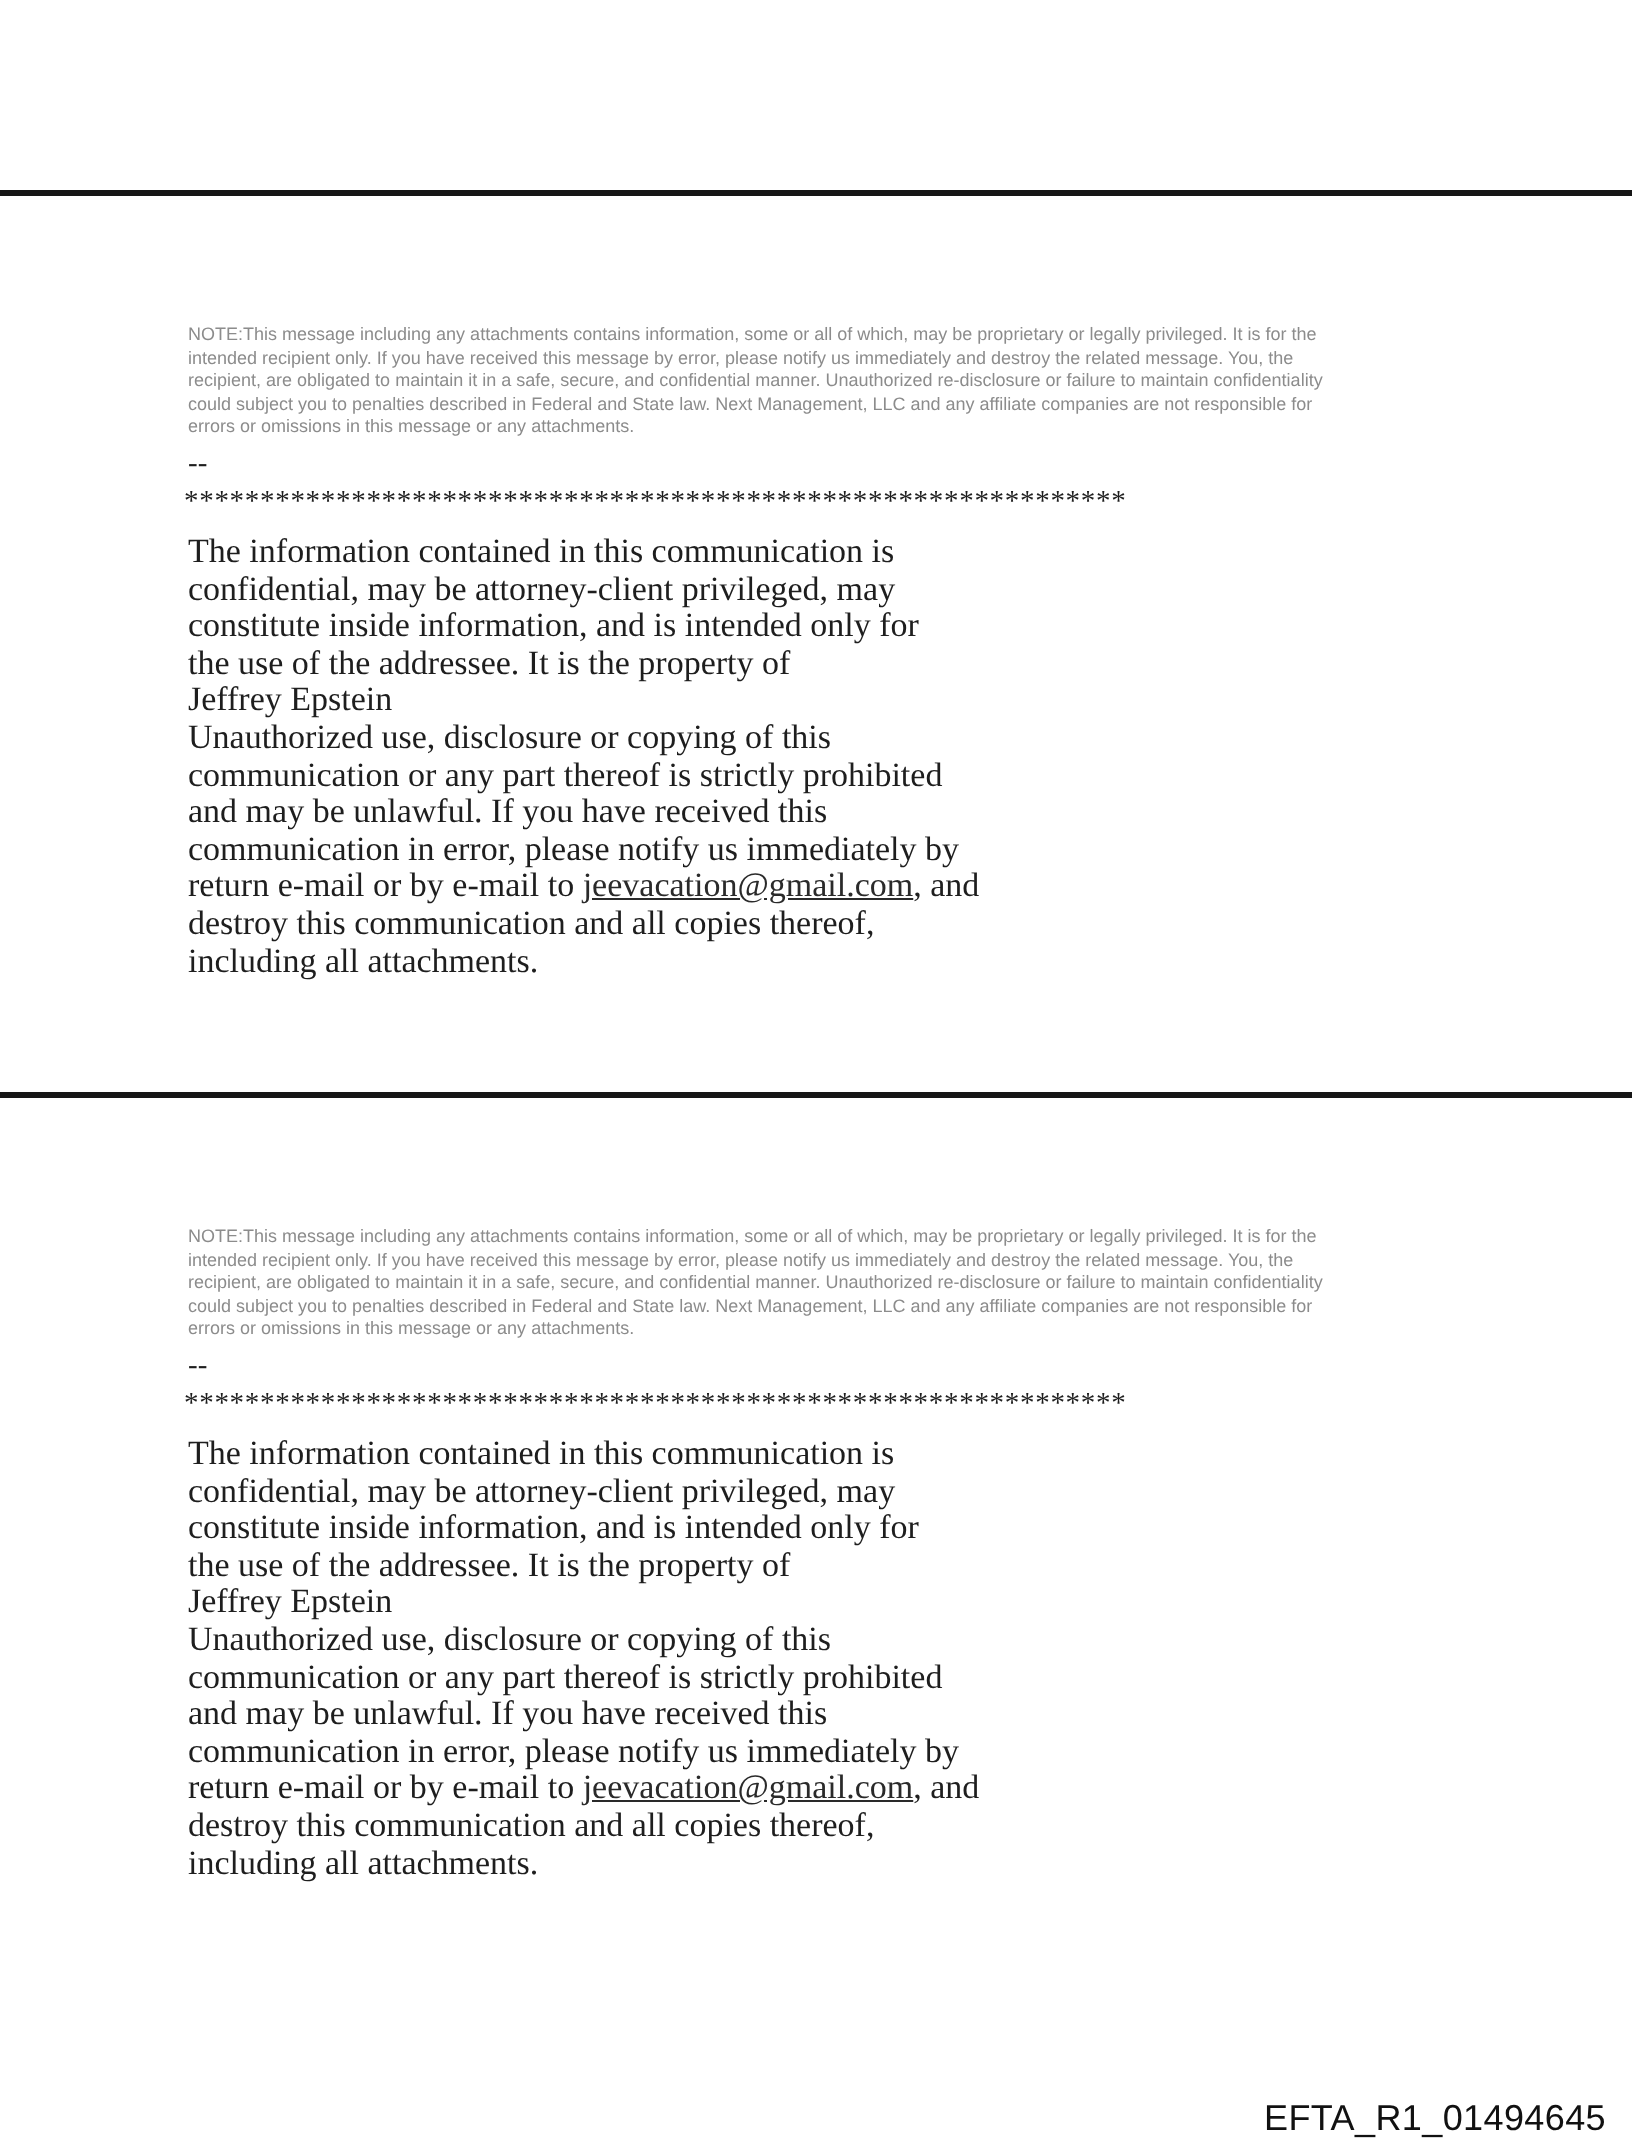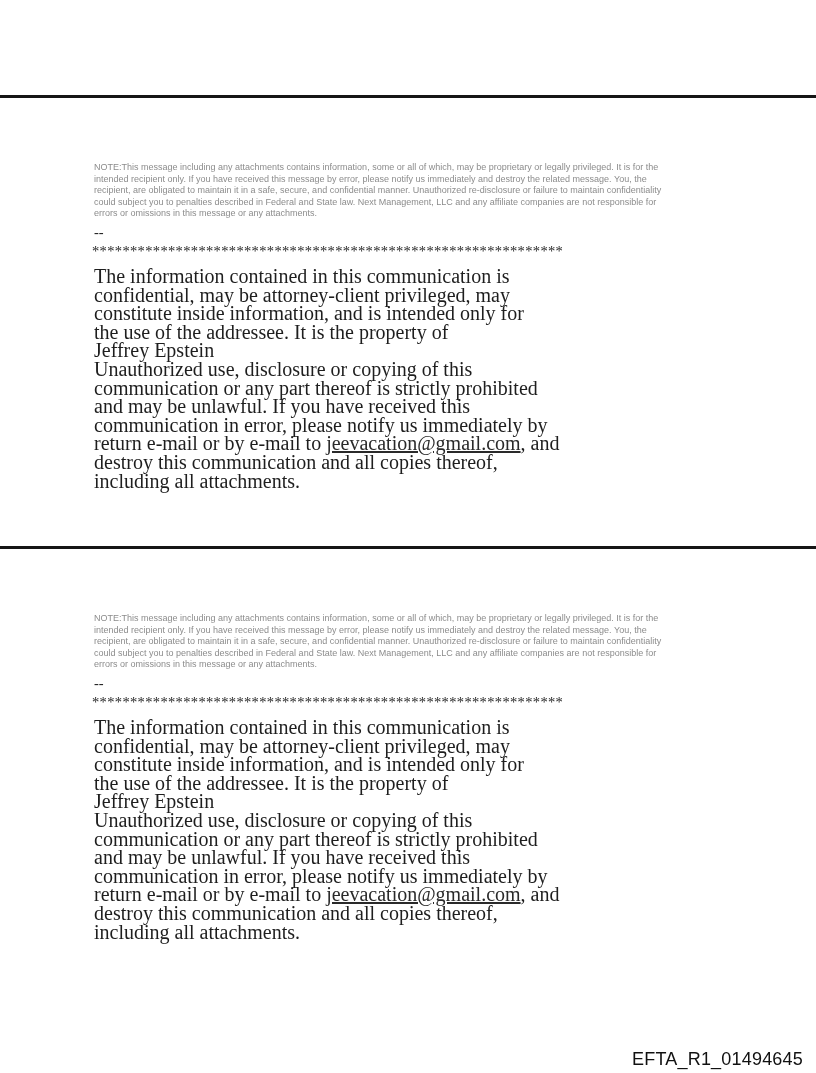--- a/index.html
+++ b/index.html
@@ -60,21 +60,21 @@
     font-size: 14.5px;
     letter-spacing: 0.35px;
     white-space: nowrap;
   }
   .body-block {
     position: absolute;
     top: 172px;
     left: 94px;
     color: #1e1e1e;
     font-family: "Liberation Serif", serif;
-    font-size: 20px;
+    font-size: 17px;
     line-height: 18.6px;
   }
   .body-line { white-space: nowrap; }
   .email-link {
     color: #2a2a2a;
     text-decoration: underline;
     cursor: pointer;
   }
   .bates {
     position: absolute;

